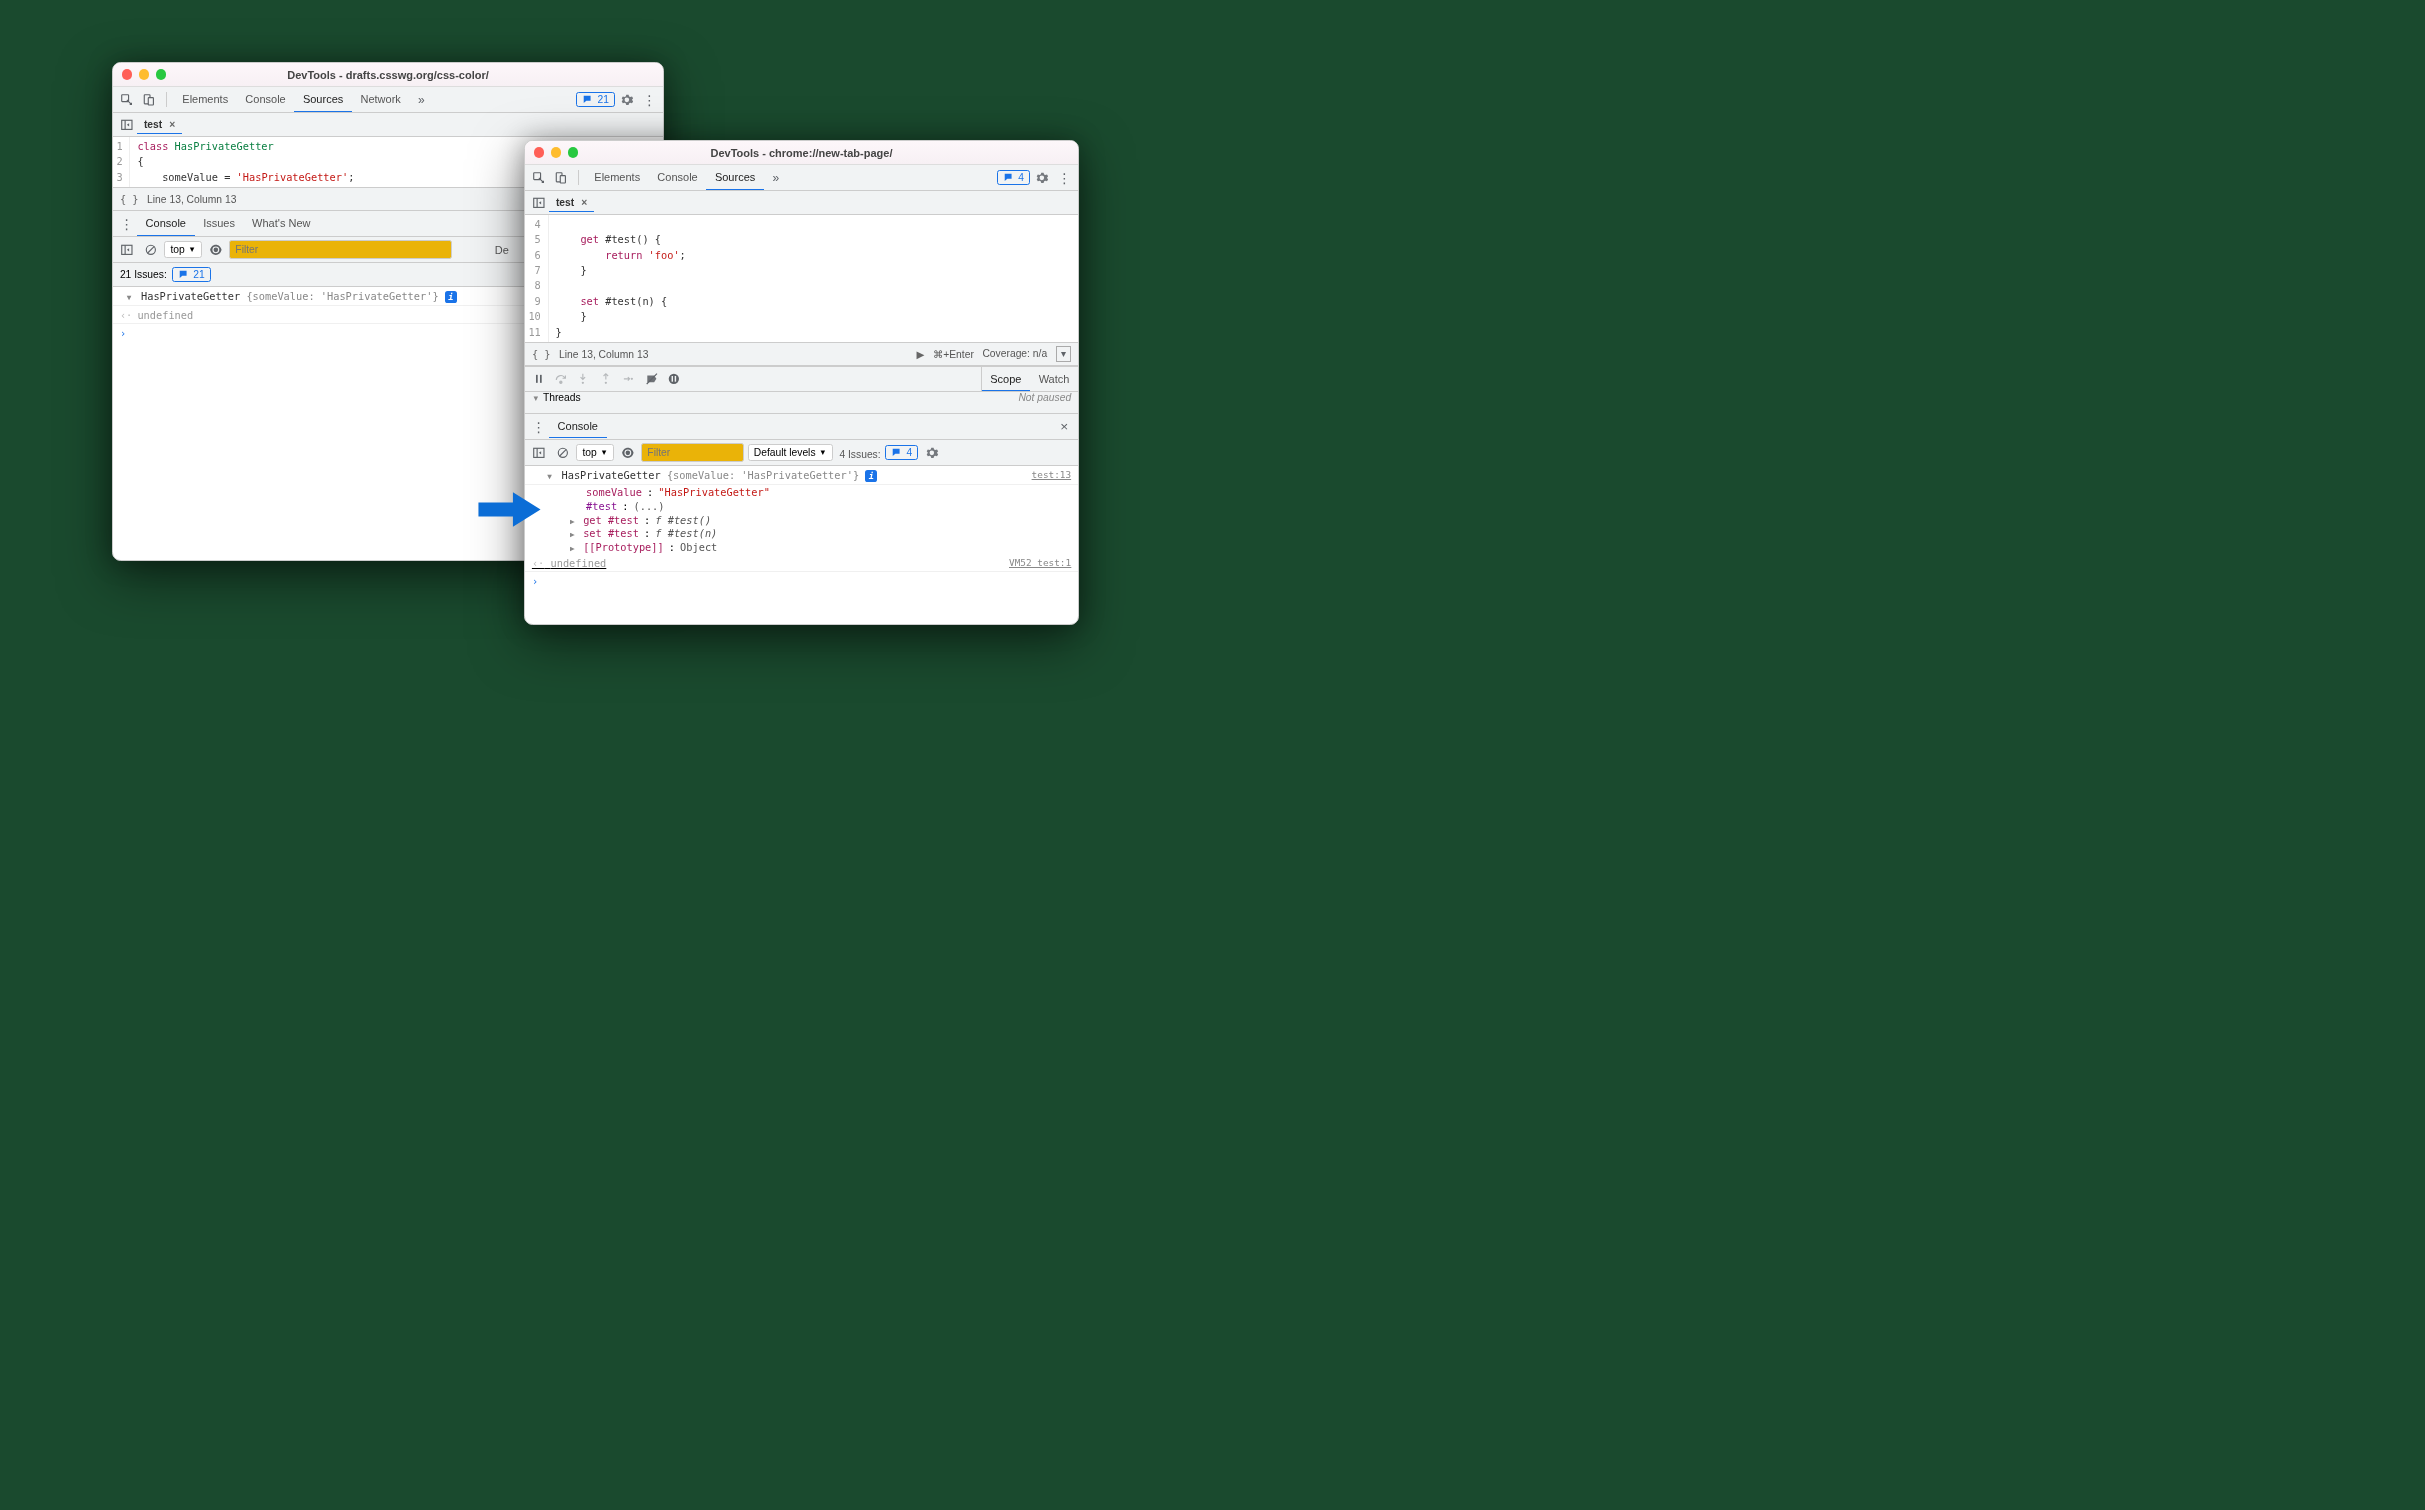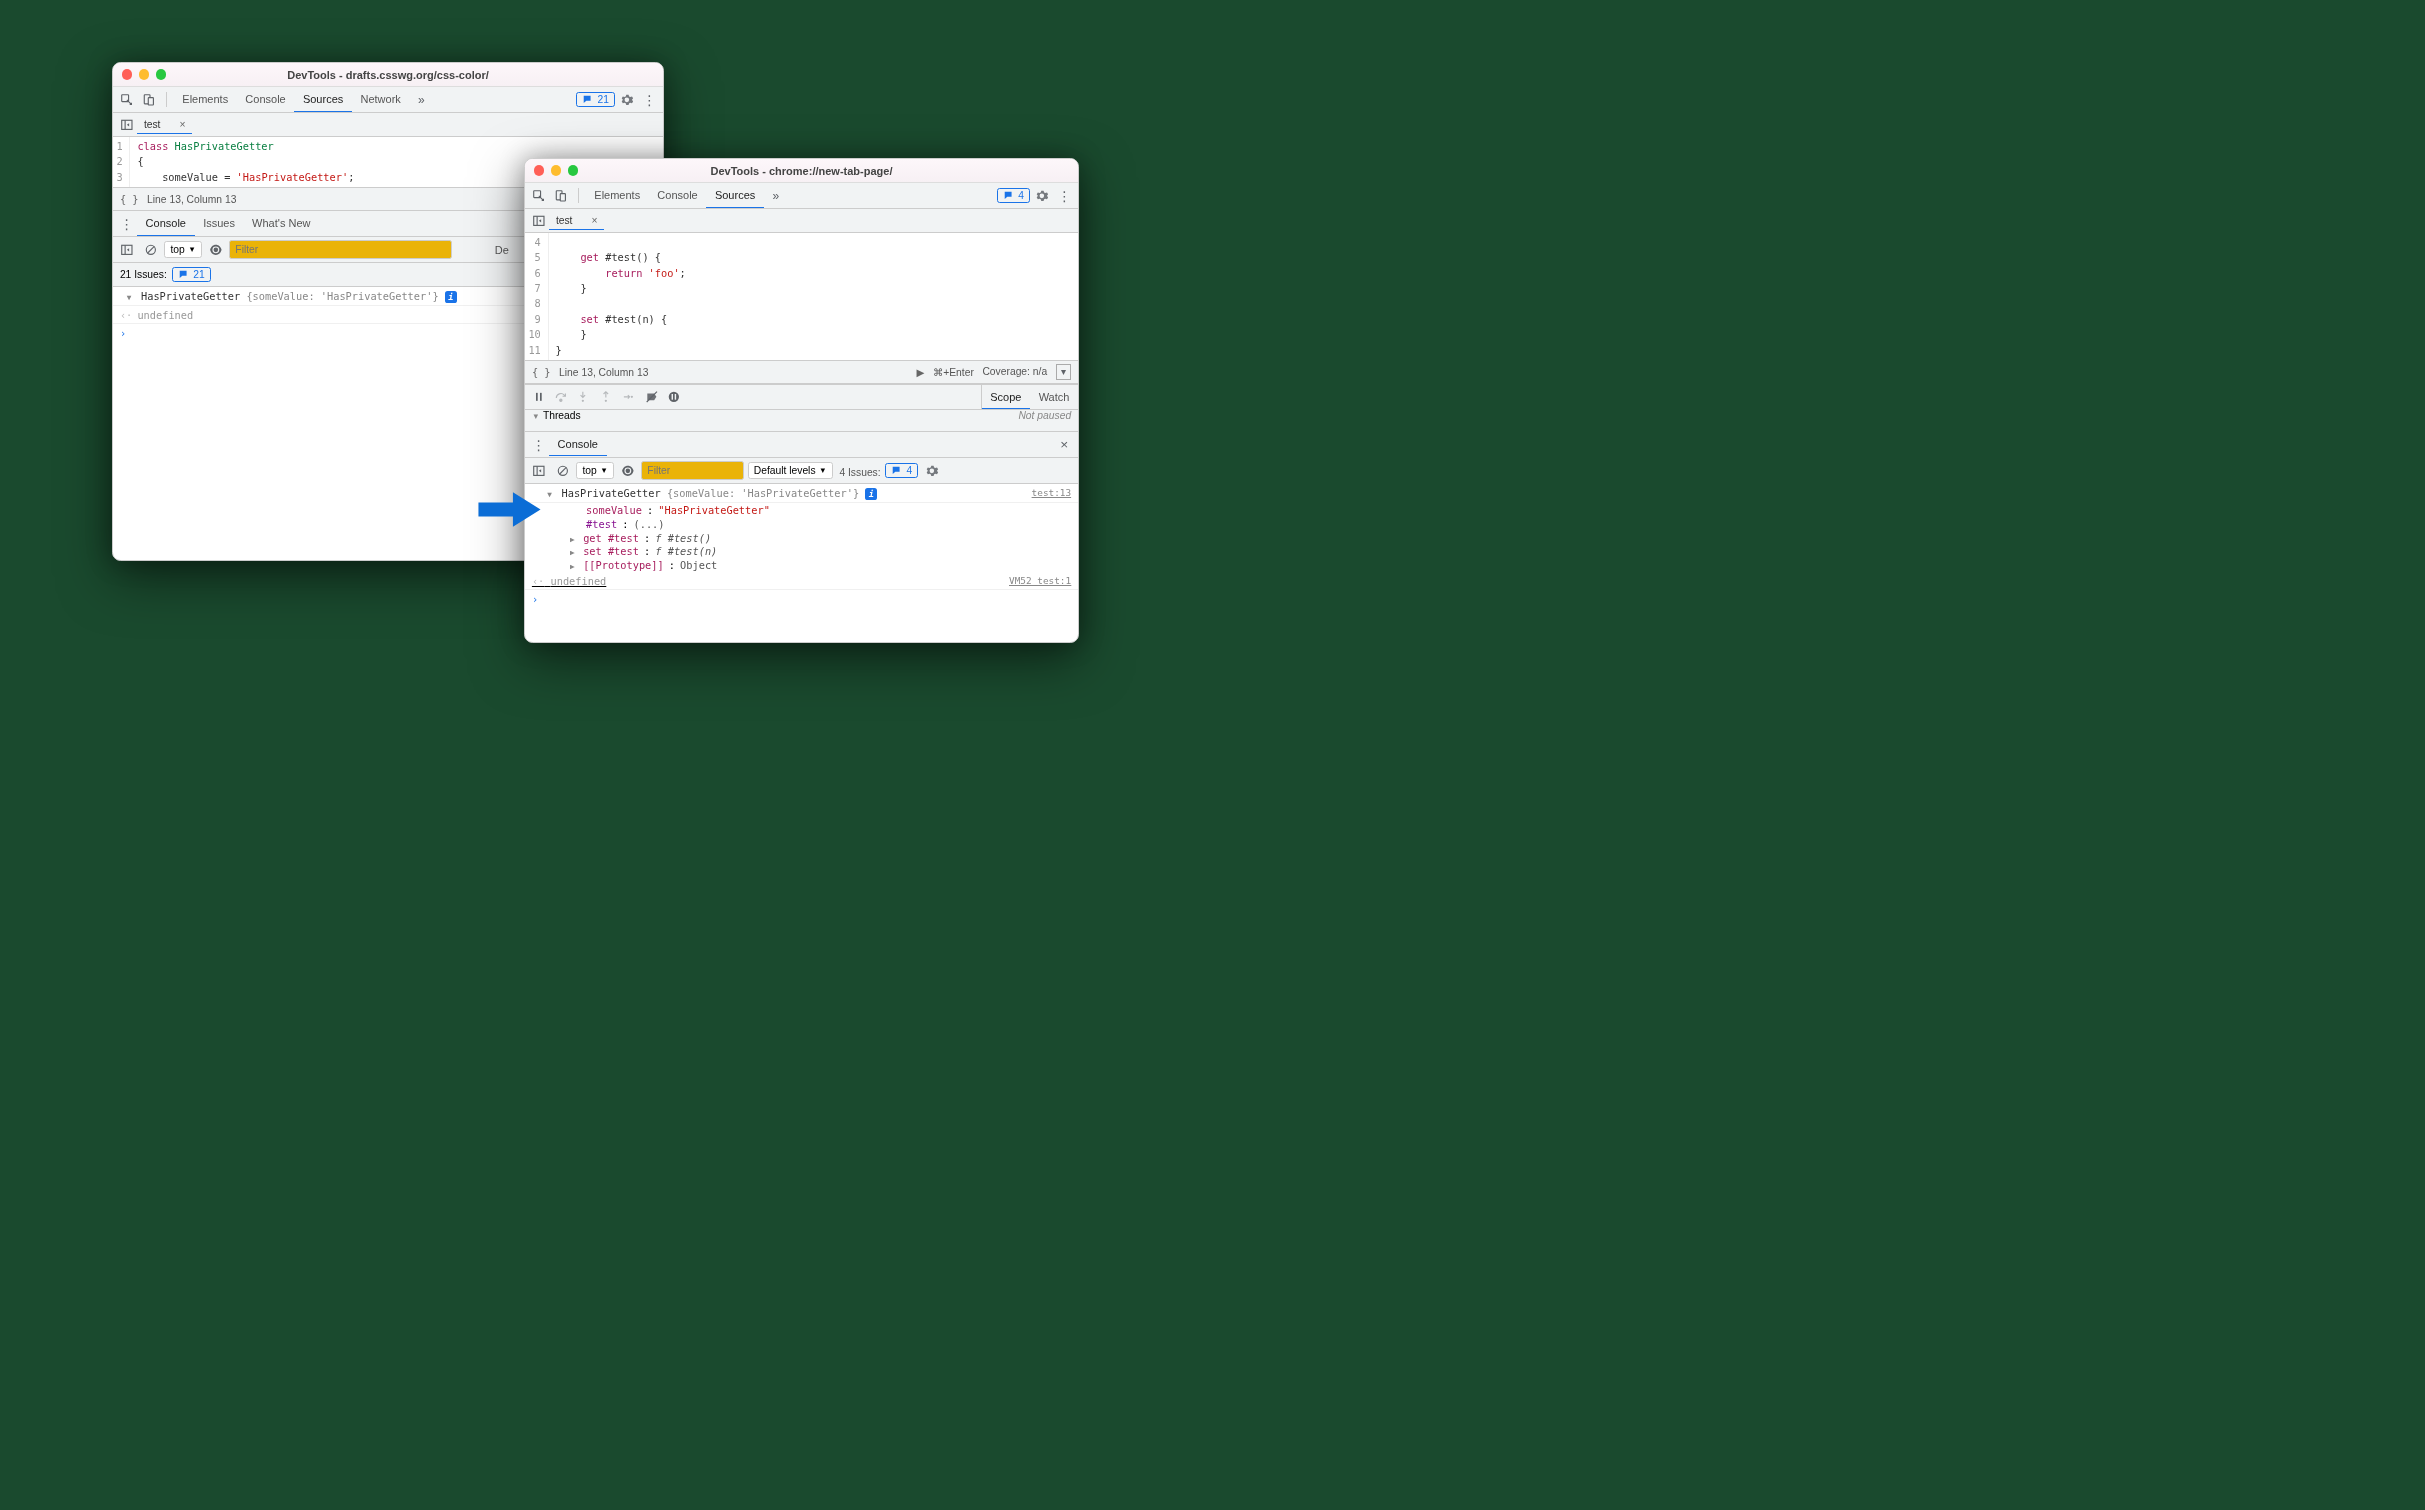--- a/index.html
+++ b/index.html
@@ -71,21 +71,21 @@
     gap: 5px;
   }
   .filebar {
     height: 24px; display: flex; align-items: center;
     border-bottom: 0.9px solid #ccc; background: #f1f3f4;
     padding: 0 3.4px;
   }
   .filetab {
     padding: 3.4px 6.9px; font-size: 10.3px; color: #333;
     border-bottom: 1.7px solid #1a73e8;
-    display: flex; align-items: center; gap: 19px;
+    display: flex; align-items: center; gap: 7px; font-weight: bold;
   }
   .filetab .close { color: #666; cursor: pointer; }
   .code {
     font-family: Menlo, Consolas, monospace;
     font-size: 10.3px;
     line-height: 15.4px;
     display: flex;
     background: #fff;
   }
   .gutter {
@@ -323,21 +323,21 @@
       </span>
     </div>
     <div class="console-row">
       <span class="ret-arrow">‹·</span>
       <span class="undefined">undefined</span>
     </div>
     <div class="prompt">›</div>
   </div>
 </div>
 
-<div class="window" style="left:524px; top:158px; width:555px; height:485px;">
+<div class="window" style="left:524px; top:140px; width:555px; height:485px;">
   <div class="titlebar">
     <div class="traffic">
       <div class="dot red"></div>
       <div class="dot yellow"></div>
       <div class="dot green"></div>
     </div>
     <div class="titlebar-title">DevTools - chrome://new-tab-page/</div>
   </div>
 
   <div class="toolbar">

